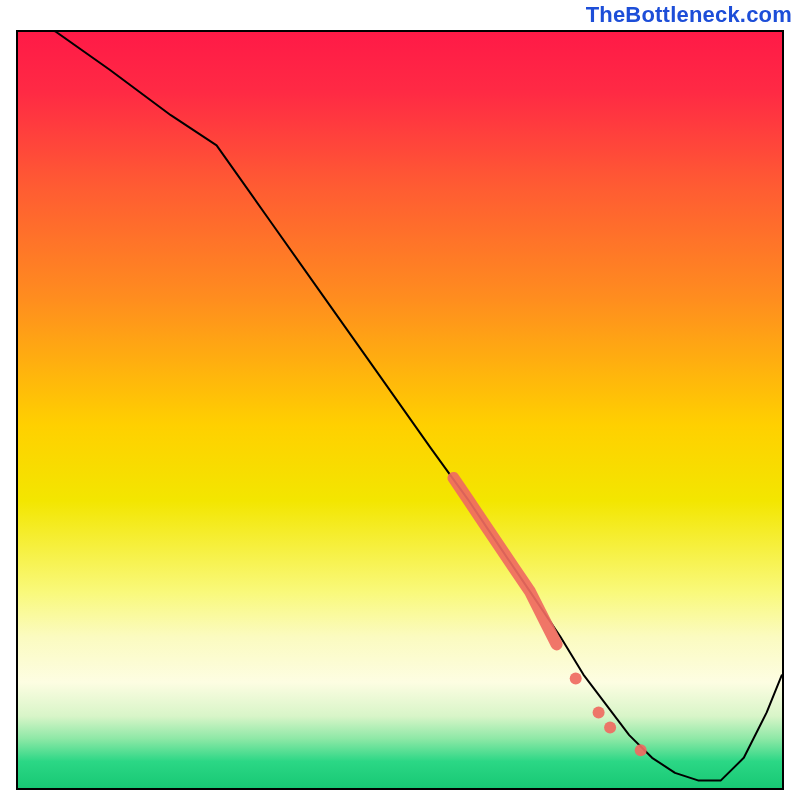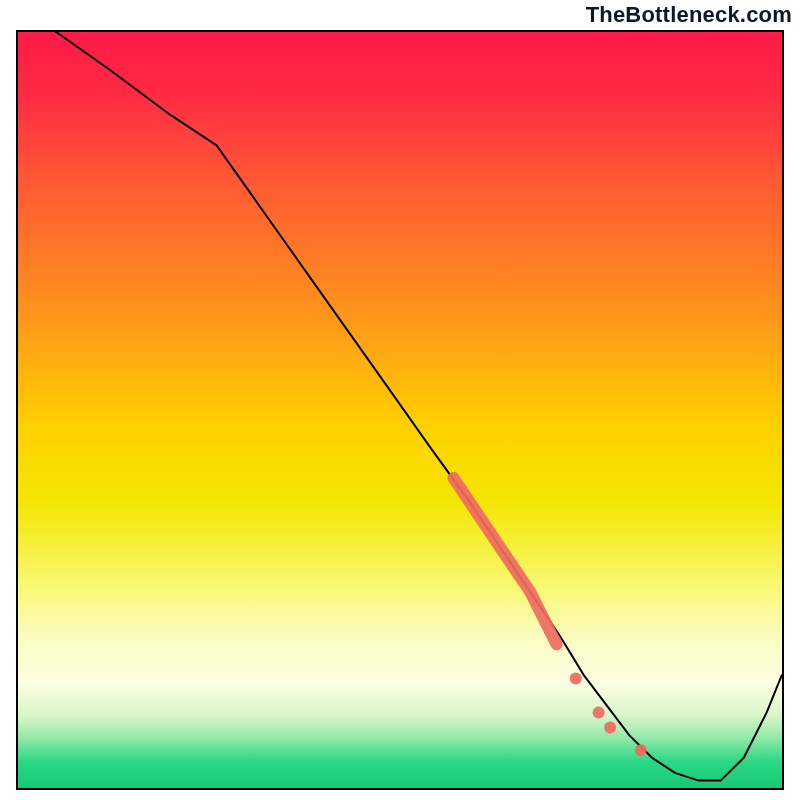--- a/index.html
+++ b/index.html
@@ -15,21 +15,21 @@
     width: 800px;
     height: 800px;
     background: #ffffff;
   }
   .watermark {
     position: absolute;
     top: 2px;
     right: 8px;
     font-size: 22px;
     font-weight: 600;
-    color: #0f172a;
+    color: #1d4ed8;
     letter-spacing: 0.2px;
     margin-left: 45px;
   }
   .plot {
     position: absolute;
     left: 16px;
     top: 30px;
     width: 768px;
     height: 760px;
     border: 2px solid #000;

